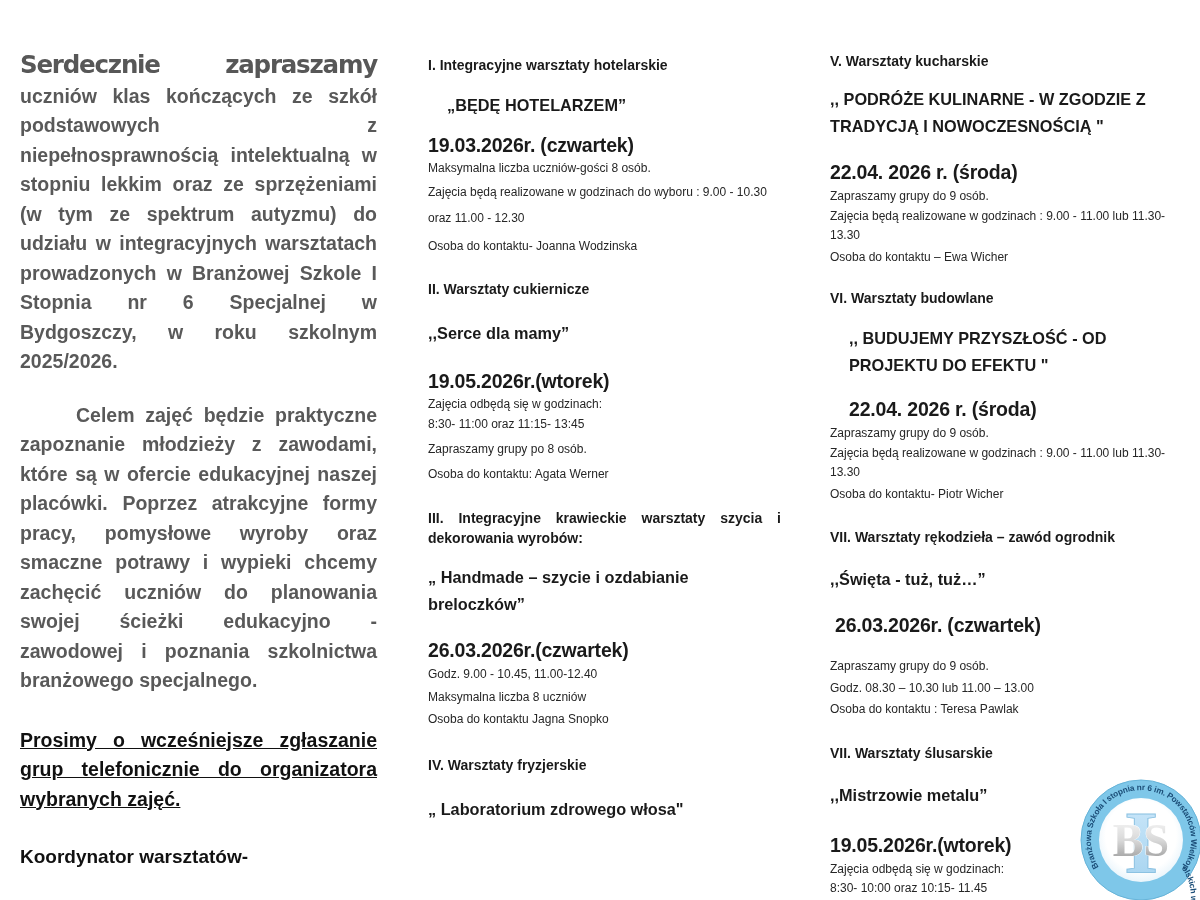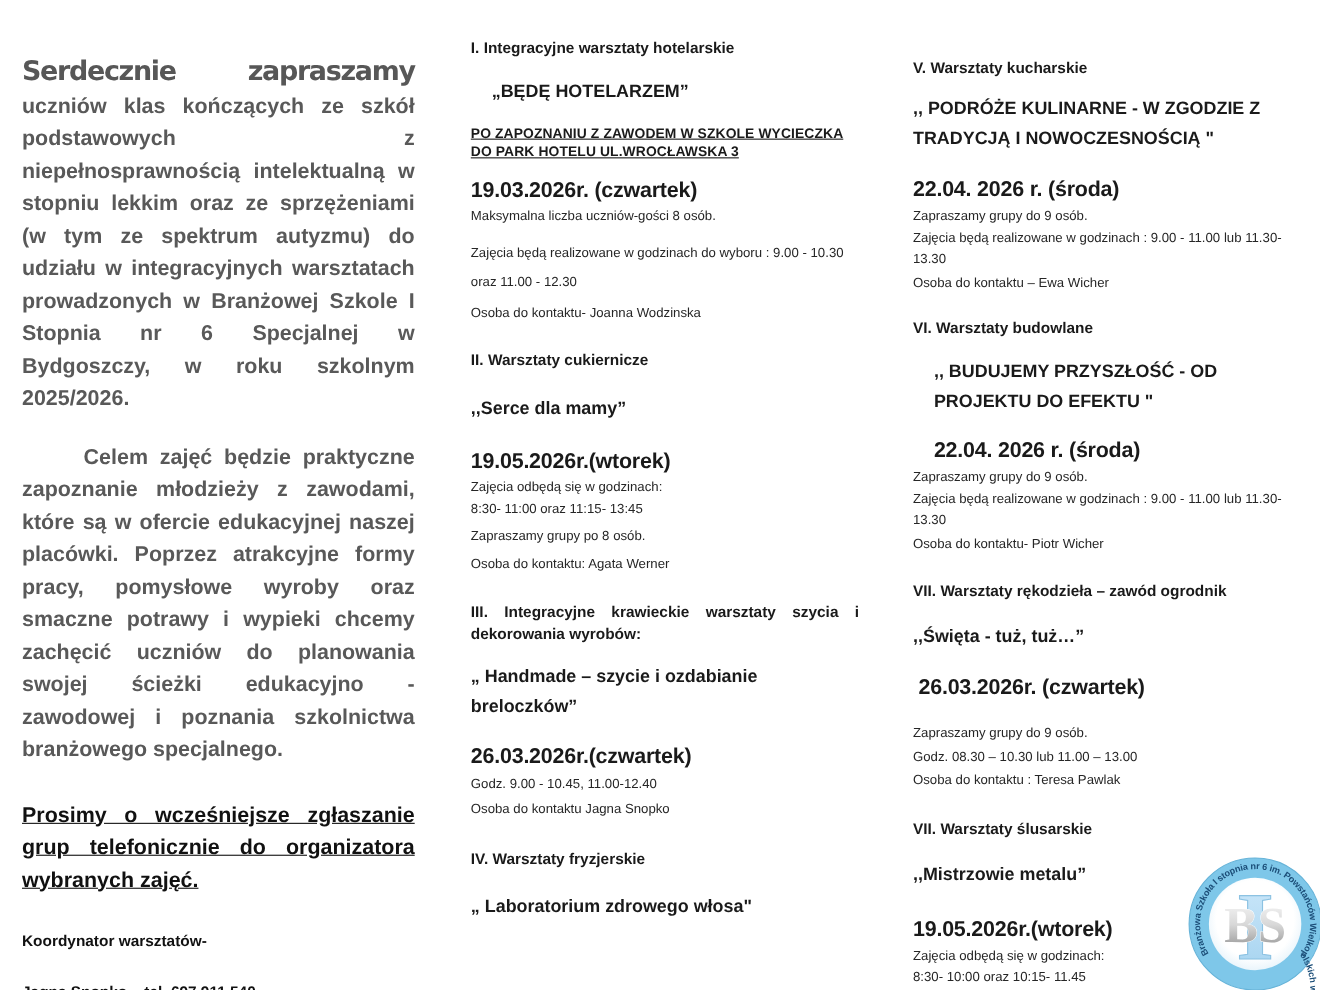--- a/index.html
+++ b/index.html
@@ -3,73 +3,72 @@
 <meta charset="utf-8">
 <style>
   html,body{margin:0;padding:0;}
   body{
     width:1200px;height:900px;background:#ffffff;overflow:hidden;position:relative;
     font-family:"Liberation Sans", sans-serif;color:#262626;
     -webkit-font-smoothing:antialiased;
   }
   .col{position:absolute;}
   #col-left{left:20px;top:50px;width:357px;}
-  #col-mid{left:428px;top:34px;width:353px;}
+  #col-mid{left:428px;top:56px;width:353px;}
   #col-right{left:830px;top:52px;width:352px;}
 
   
   .intro, .para2{
     font-size:19.5px;font-weight:700;color:#595959;text-align:justify;
     line-height:29.5px;margin:0;
   }
   .intro-lead{
     font-family:"DejaVu Sans", sans-serif;font-weight:800;font-size:24.5px;
     letter-spacing:-1.2px;color:#575757;margin-top:30px;
   }
   .para2{margin-top:24px;text-indent:56px;}
   .notice{
     font-size:19.5px;font-weight:700;color:#111111;text-align:justify;
     line-height:29.5px;margin:30px 0 0 0;text-decoration:underline;
   }
-  .coord{font-size:14px;font-weight:700;color:#111111;margin:32px 0 0 0;}
+  .coord{font-size:19px;font-weight:700;color:#111111;margin:32px 0 0 0;}
   .coord2{margin-top:30px;}
 
   
   .t{font-weight:700;font-size:14px;color:#1a1a1a;line-height:18px;margin:0;}
   .just{text-align:justify;line-height:20px;}
   .sub{font-weight:700;font-size:16.3px;color:#1a1a1a;line-height:27px;margin:0;}
   .note{font-weight:700;font-size:12.6px;color:#1a1a1a;line-height:17px;text-decoration:underline;margin:0;letter-spacing:0.1px;}
   .date{font-weight:700;font-size:19.5px;color:#1a1a1a;line-height:24px;margin:0;letter-spacing:-0.2px;}
   .ln{font-size:12px;line-height:19.5px;color:#262626;margin:0;}
   .ln-wide{line-height:26px;}
   .ind{padding-left:5px;}
 
   .mt2{margin-top:2px;}.mt3{margin-top:3px;}.mt5{margin-top:5px;}
-  .mt6{margin-top:6px;}.mt10{margin-top:10px;}.mt14{margin-top:14px;}.mt16{margin-top:16px;}.mt18{margin-top:18px;margin-left:19px;}
+  .mt6{margin-top:6px;}.mt10{}.mt14{margin-top:14px;}.mt16{margin-top:16px;}.mt18{margin-top:18px;margin-left:19px;}
   .mt20{margin-top:20px;}.mt22{margin-top:22px;}.mt24{margin-top:24px;}.mt26{margin-top:26px;}
 
   #logo{position:absolute;left:1080px;top:779px;width:122px;height:122px;}
 </style>
 </head>
 <body>
 
 <div class="col" id="col-left">
   <p class="intro"><span class="intro-lead">Serdecznie zapraszamy</span><span> uczniów klas kończących ze szkół podstawowych z niepełnosprawnością intelektualną w stopniu lekkim oraz ze sprzężeniami (w tym ze spektrum autyzmu) do udziału w integracyjnych warsztatach prowadzonych w Branżowej Szkole I Stopnia nr 6 Specjalnej w Bydgoszczy, w roku szkolnym 2025/2026.</span></p>
   <p class="para2">Celem zajęć będzie praktyczne zapoznanie młodzieży z zawodami, które są w ofercie edukacyjnej naszej placówki. Poprzez atrakcyjne formy pracy, pomysłowe wyroby oraz smaczne potrawy i wypieki chcemy zachęcić uczniów do planowania swojej ścieżki edukacyjno - zawodowej i poznania szkolnictwa branżowego specjalnego.</p>
   <p class="notice">Prosimy o wcześniejsze zgłaszanie grup telefonicznie do organizatora wybranych zajęć.</p>
   <p class="coord">Koordynator warsztatów-</p>
   <p class="coord coord2">Jagna Snopko – tel. 697 911 540</p>
 </div>
 
 <div class="col" id="col-mid">
 
   <div>
     <p class="t">I. Integracyjne warsztaty hotelarskie</p>
     <p class="sub mt18">„BĘDĘ HOTELARZEM”</p>
-    <p class="note mt16">PO ZAPOZNANIU Z ZAWODEM W SZKOLE WYCIECZKA DO PARK HOTELU UL.WROCŁAWSKA 3</p>
     <p class="date mt14">19.03.2026r. (czwartek)</p>
     <p class="ln mt2">Maksymalna liczba uczniów-gości 8 osób.</p>
     <p class="ln ln-wide mt10">Zajęcia będą realizowane w godzinach do wyboru : 9.00 - 10.30 oraz 11.00 - 12.30</p>
     <p class="ln mt6">Osoba do kontaktu- Joanna Wodzinska</p>
   </div>
 
   <div>
     <p class="t mt24">II. Warsztaty cukiernicze</p>
     <p class="sub mt22">,,Serce dla mamy”</p>
     <p class="date mt22">19.05.2026r.(wtorek)</p>
@@ -77,20 +76,21 @@
     <p class="ln">8:30- 11:00 oraz 11:15- 13:45</p>
     <p class="ln mt6">Zapraszamy grupy po 8 osób.</p>
     <p class="ln mt5">Osoba do kontaktu: Agata Werner</p>
   </div>
 
   <div>
     <p class="t just mt24">III. Integracyjne krawieckie warsztaty szycia i dekorowania wyrobów:</p>
     <p class="sub mt16">„ Handmade – szycie i ozdabianie breloczków”</p>
     <p class="date mt20">26.03.2026r.(czwartek)</p>
     <p class="ln mt3">Godz. 9.00 - 10.45,  11.00-12.40</p>
+    <p class="ln mt3">Maksymalna liczba 8 uczniów</p>
     <p class="ln mt3">Osoba do kontaktu  Jagna Snopko</p>
   </div>
 
   <div>
     <p class="t mt26">IV.  Warsztaty fryzjerskie</p>
     <p class="sub mt22">„ Laboratorium zdrowego włosa"</p>
 
   </div>
 
 </div>

